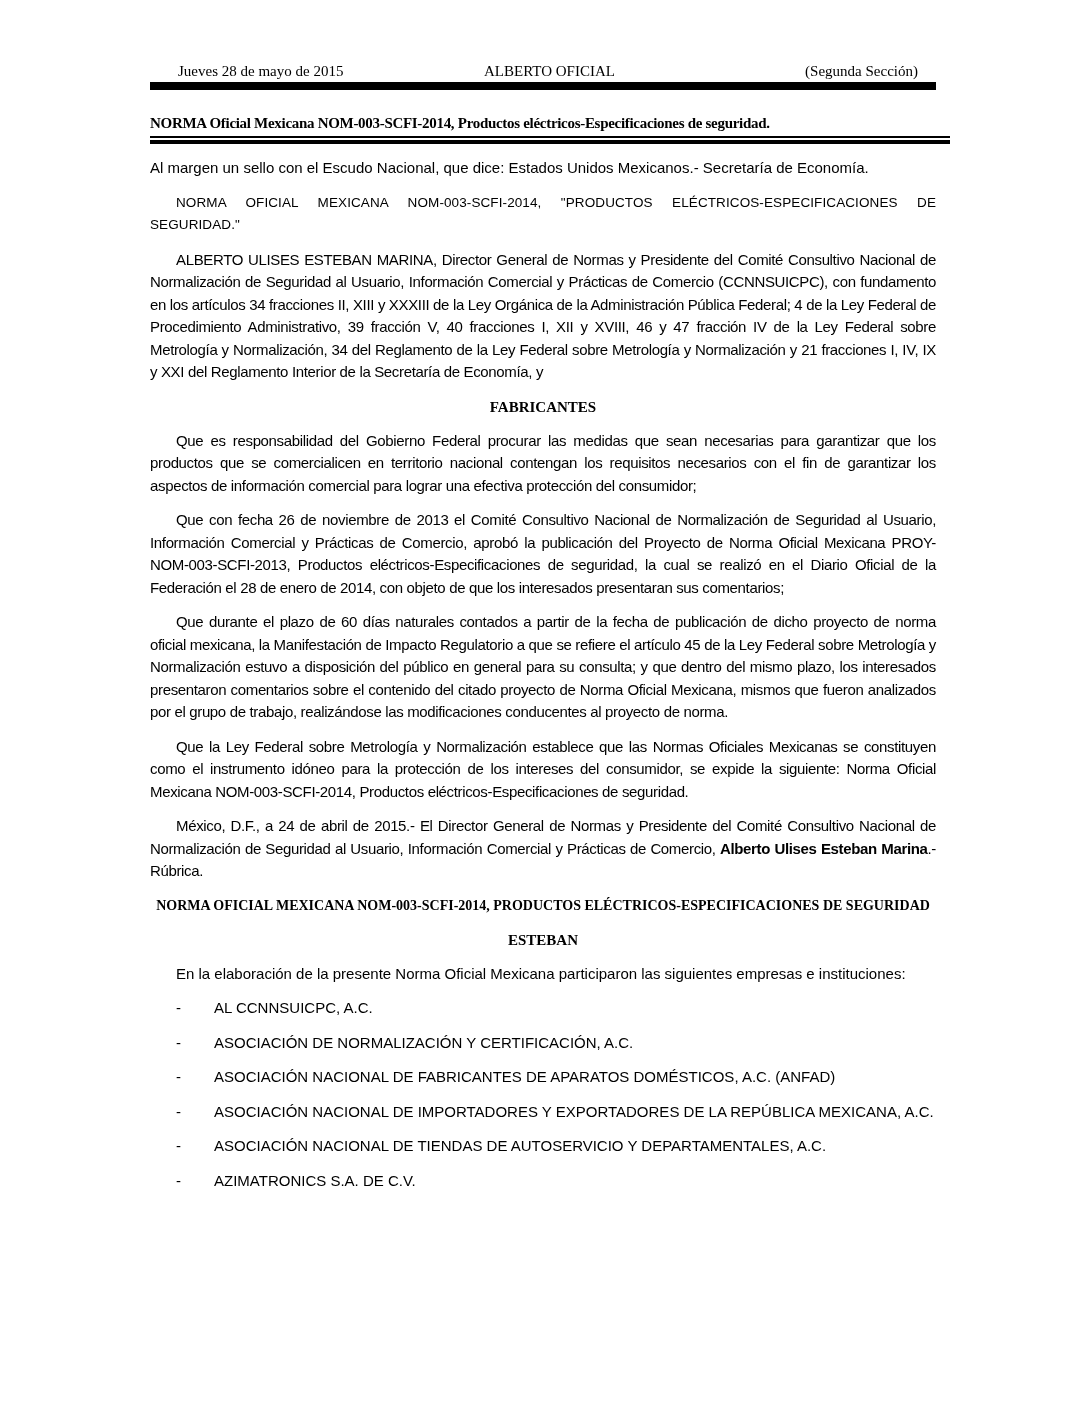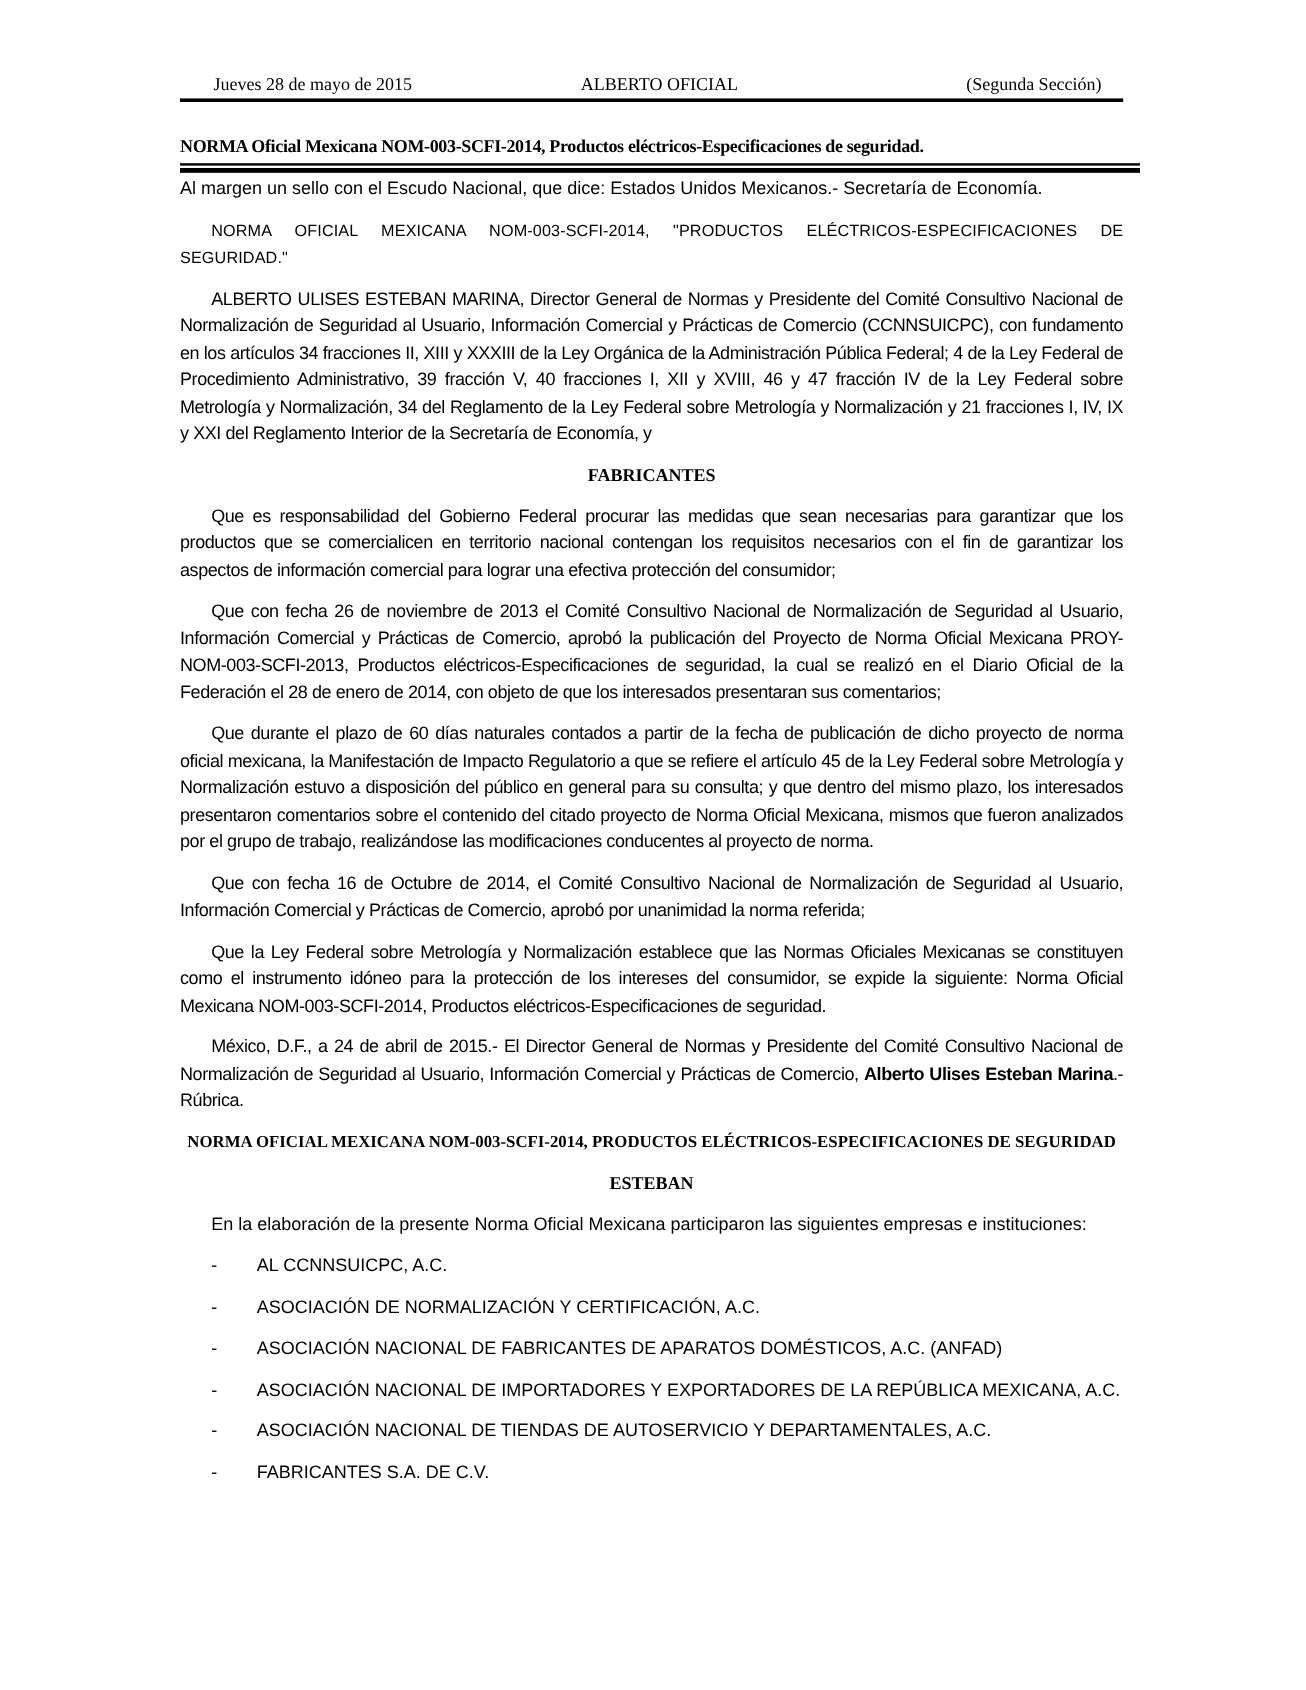--- a/index.html
+++ b/index.html
@@ -1,21 +1,21 @@
 <!DOCTYPE html>
 <html><head>
   <meta charset="utf-8">
   <style>
     html, body { margin: 0; padding: 0; background: #ffffff; }
     body { width: 1088px; height: 1408px; position: relative; color: #000; overflow: hidden; }
     .page { position: absolute; left: 150px; top: 0; width: 786px; }
     .running-head {
       position: absolute; top: 62px; left: 0; width: 786px; height: 20px;
       font-family: "Liberation Serif", serif; font-size: 15px;
-      border-bottom: 3px solid #000000;
+      border-bottom: 8px solid #000000;
     }
     .running-head span { position: absolute; top: 1px; }
     .rh-left { left: 28px; }
     .rh-center { left: 334px; }
     .rh-right { right: 18px; }
     .decree-title {
       position: absolute; top: 115px; left: 0; width: 800px;
       font-family: "Liberation Serif", serif; font-weight: bold; font-size: 15px;
       letter-spacing: -0.3px; white-space: nowrap;
     }
@@ -55,39 +55,38 @@
 
   <div class="decree-title">NORMA Oficial Mexicana NOM-003-SCFI-2014, Productos eléctricos-Especificaciones de seguridad.</div>
 
   <div class="double-rule">
     <div class="thin"></div>
       <div class="gap"></div>
       <div class="thick"></div>
   </div>
 
   <div class="body-text">
-    <p class="noindent" style="margin-top:4px">Al margen un sello con el Escudo Nacional, que dice: Estados Unidos Mexicanos.- Secretaría de Economía.</p>
+    <p class="noindent" style="margin-top:14px">Al margen un sello con el Escudo Nacional, que dice: Estados Unidos Mexicanos.- Secretaría de Economía.</p>
     <p class="caps">NORMA OFICIAL MEXICANA NOM-003-SCFI-2014, "PRODUCTOS ELÉCTRICOS-ESPECIFICACIONES DE SEGURIDAD."</p>
     <p class="condensed">ALBERTO ULISES ESTEBAN MARINA, Director General de Normas y Presidente del Comité Consultivo Nacional de Normalización de Seguridad al Usuario, Información Comercial y Prácticas de Comercio (CCNNSUICPC), con fundamento en los artículos 34 fracciones II, XIII y XXXIII de la Ley Orgánica de la Administración Pública Federal; 4 de la Ley Federal de Procedimiento Administrativo, 39 fracción V, 40 fracciones I, XII y XVIII, 46 y 47 fracción IV de la Ley Federal sobre Metrología y Normalización, 34 del Reglamento de la Ley Federal sobre Metrología y Normalización y 21 fracciones I, IV, IX y XXI del Reglamento Interior de la Secretaría de Economía, y</p>
 
     <div class="heading">FABRICANTES</div>
     <p class="condensed">Que es responsabilidad del Gobierno Federal procurar las medidas que sean necesarias para garantizar que los productos que se comercialicen en territorio nacional contengan los requisitos necesarios con el fin de garantizar los aspectos de información comercial para lograr una efectiva protección del consumidor;</p>
     <p class="condensed">Que con fecha 26 de noviembre de 2013 el Comité Consultivo Nacional de Normalización de Seguridad al Usuario, Información Comercial y Prácticas de Comercio, aprobó la publicación del Proyecto de Norma Oficial Mexicana PROY-NOM-003-SCFI-2013, Productos eléctricos-Especificaciones de seguridad, la cual se realizó en el Diario Oficial de la Federación el 28 de enero de 2014, con objeto de que los interesados presentaran sus comentarios;</p>
     <p class="condensed">Que durante el plazo de 60 días naturales contados a partir de la fecha de publicación de dicho proyecto de norma oficial mexicana, la Manifestación de Impacto Regulatorio a que se refiere el artículo 45 de la Ley Federal sobre Metrología y Normalización estuvo a disposición del público en general para su consulta; y que dentro del mismo plazo, los interesados presentaron comentarios sobre el contenido del citado proyecto de Norma Oficial Mexicana, mismos que fueron analizados por el grupo de trabajo, realizándose las modificaciones conducentes al proyecto de norma.</p>
-    <p class="condensed">Que con fecha 16 de Octubre de 2014, el Comité Consultivo Nacional de Normalización de Seguridad al Usuario, Información Comercial y Prácticas de Comercio, aprobó por unanimidad la norma referida;</p>
     <p class="condensed">Que la Ley Federal sobre Metrología y Normalización establece que las Normas Oficiales Mexicanas se constituyen como el instrumento idóneo para la protección de los intereses del consumidor, se expide la siguiente: Norma Oficial Mexicana NOM-003-SCFI-2014, Productos eléctricos-Especificaciones de seguridad.</p>
 
     <p class="condensed"><span>México, D.F., a 24 de abril de 2015.- El Director General de Normas y Presidente del Comité Consultivo Nacional de Normalización de Seguridad al Usuario, Información Comercial y Prácticas de Comercio, </span><b>Alberto Ulises Esteban Marina</b><span>.- Rúbrica.</span></p>
 
     <div class="heading small">NORMA OFICIAL MEXICANA NOM-003-SCFI-2014, PRODUCTOS ELÉCTRICOS-ESPECIFICACIONES DE SEGURIDAD</div>
     <div class="heading">ESTEBAN</div>
     <p>En la elaboración de la presente Norma Oficial Mexicana participaron las siguientes empresas e instituciones:</p>
 
     <ul class="orgs">
       <li><span class="dash">-</span><span>AL CCNNSUICPC, A.C.</span></li>
       <li><span class="dash">-</span><span>ASOCIACIÓN DE NORMALIZACIÓN Y CERTIFICACIÓN, A.C.</span></li>
       <li><span class="dash">-</span><span>ASOCIACIÓN NACIONAL DE FABRICANTES DE APARATOS DOMÉSTICOS, A.C. (ANFAD)</span></li>
       <li><span class="dash">-</span><span>ASOCIACIÓN NACIONAL DE IMPORTADORES Y EXPORTADORES DE LA REPÚBLICA MEXICANA, A.C.</span></li>
       <li><span class="dash">-</span><span>ASOCIACIÓN NACIONAL DE TIENDAS DE AUTOSERVICIO Y DEPARTAMENTALES, A.C.</span></li>
-      <li><span class="dash">-</span><span>FABRICANTES S.A. DE C.V.</span></li>
+      <li><span class="dash">-</span><span>AZIMATRONICS S.A. DE C.V.</span></li>
     </ul>
   </div>
 </div>
 
 </body></html>

